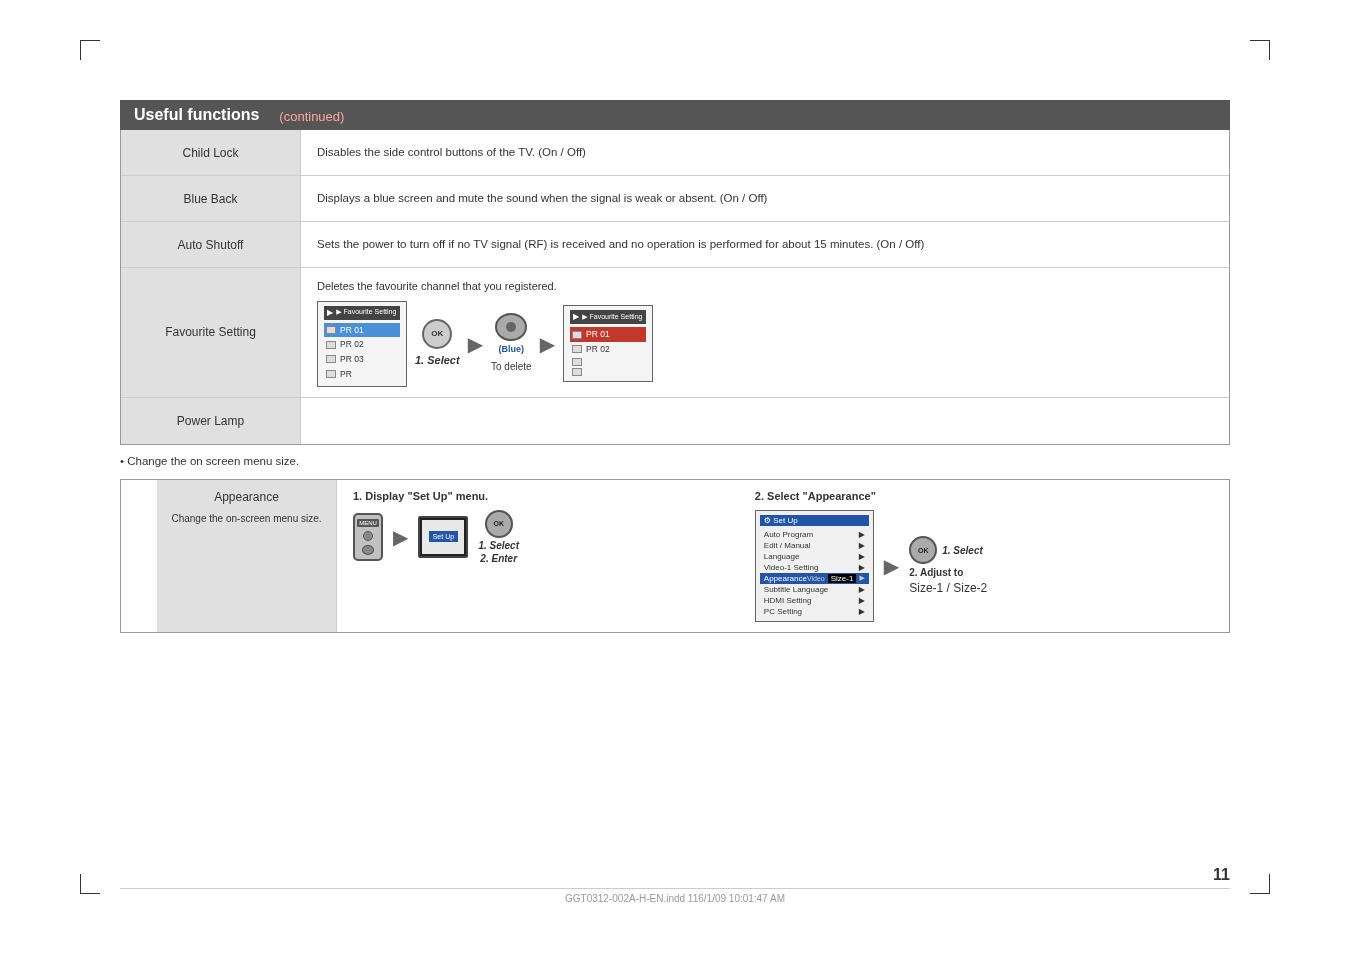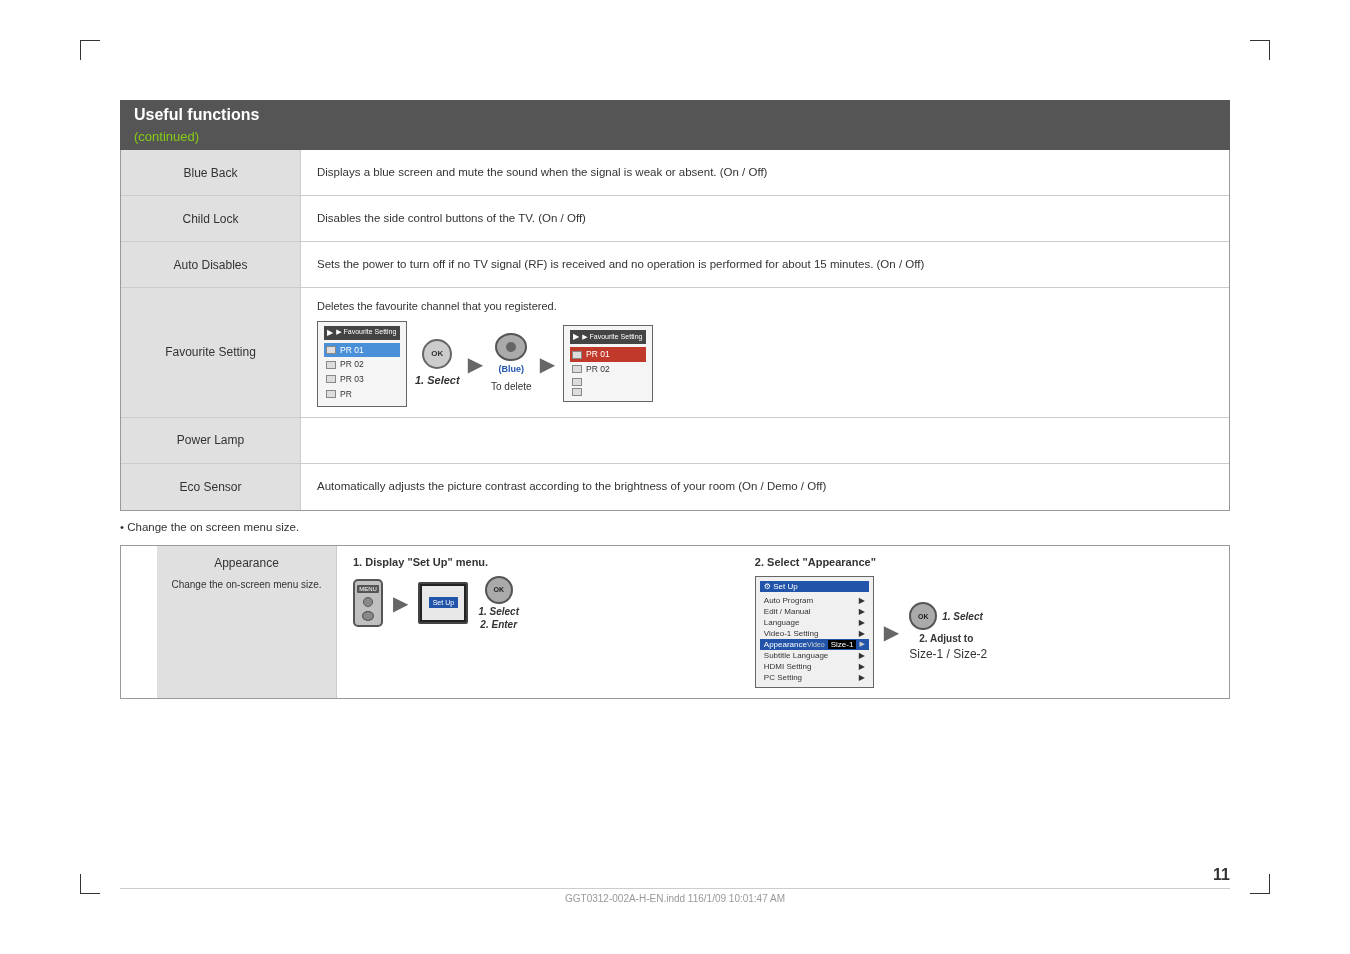--- a/index.html
+++ b/index.html
@@ -40,31 +40,30 @@
       right: 120px;
       bottom: 80px;
     }
 
     
     .header-bar {
       background: #555;
       padding: 6px 14px;
       margin-bottom: 0;
       display: flex;
-      align-items: flex-start;
-      gap: 5px;
-      flex-direction: column;
+      align-items: flex-end;
+      gap: 20px;
     }
     .header-bar .title-bold {
       color: #fff;
       font-weight: bold;
       font-size: 16px;
     }
     .header-bar .title-normal {
-      color: #84cc16;
+      color: #fca5a5;
       font-size: 13px;
       font-weight: normal;
     }
 
     
     .main-table {
       border: 1px solid #999;
       border-top: none;
     }
 
@@ -420,39 +419,39 @@
 
     <div class="header-bar">
       <span class="title-bold">Useful functions</span>
       <span class="title-normal">(continued)</span>
     </div>
 
     <div class="main-table">
 
       <div class="feature-row">
         <div class="feature-label-cell">
+          <span>Child Lock</span>
+        </div>
+        <div class="feature-desc-cell">
+          <span>Disables the side control buttons of the TV. (On / Off)</span>
+        </div>
+      </div>
+
+      <div class="feature-row">
+        <div class="feature-label-cell">
           <span>Blue Back</span>
         </div>
         <div class="feature-desc-cell">
           <span>Displays a blue screen and mute the sound when the signal is weak or absent. (On / Off)</span>
         </div>
       </div>
 
       <div class="feature-row">
         <div class="feature-label-cell">
-          <span>Child Lock</span>
-        </div>
-        <div class="feature-desc-cell">
-          <span>Disables the side control buttons of the TV. (On / Off)</span>
-        </div>
-      </div>
-
-      <div class="feature-row">
-        <div class="feature-label-cell">
-          <span>Auto Disables</span>
+          <span>Auto Shutoff</span>
         </div>
         <div class="feature-desc-cell">
           <span>Sets the power to turn off if no TV signal (RF) is received and no operation is performed for about 15 minutes. (On / Off)</span>
         </div>
       </div>
 
       <div class="feature-row favourite-row" style="min-height: 110px;">
         <div class="feature-label-cell">
           <span>Favourite Setting</span>
         </div>
@@ -530,28 +529,20 @@
           </div>
         </div>
       </div>
 
       <div class="feature-row">
         <div class="feature-label-cell">
           <span>Power Lamp</span>
         </div>
       </div>
 
-      <div class="feature-row">
-        <div class="feature-label-cell">
-          <span>Eco Sensor</span>
-        </div>
-        <div class="feature-desc-cell">
-          <span>Automatically adjusts the picture contrast according to the brightness of your room (On / Demo / Off)</span>
-        </div>
-      </div>
 
     </div>
 
     <div class="note-line" style="margin-top:10px;">• Change the on screen menu size.</div>
 
     <div class="appearance-section">
       <div class="appearance-inner">
 
         <div class="appearance-label-col">
           <div style="background:#e0e0e0;width:100%;text-align:center;font-size:12px;font-weight:normal;">Appearance</div>
@@ -645,21 +636,21 @@
                   </div>
                 </div>
 
                 <div class="inline-arrow">▶</div>
 
                 <div style="display:flex;flex-direction:column;align-items:flex-start;gap:3px;">
                   <div style="display:flex;align-items:center;gap:5px;">
                     <div class="ok-select-circle">OK</div>
                     <div style="font-size:10px;font-weight:bold;font-style:italic;">1. Select</div>
                   </div>
-                  <div style="font-size:10px;font-weight:bold;margin-left:10px;">2. Adjust to</div>
+                  <div style="font-size:10px;font-weight:bold;">2. Adjust to</div>
                   <div style="font-size:12px;">Size-1 / Size-2</div>
                 </div>
               </div>
             </div>
 
           </div>
         </div>
       </div>
     </div>
 

